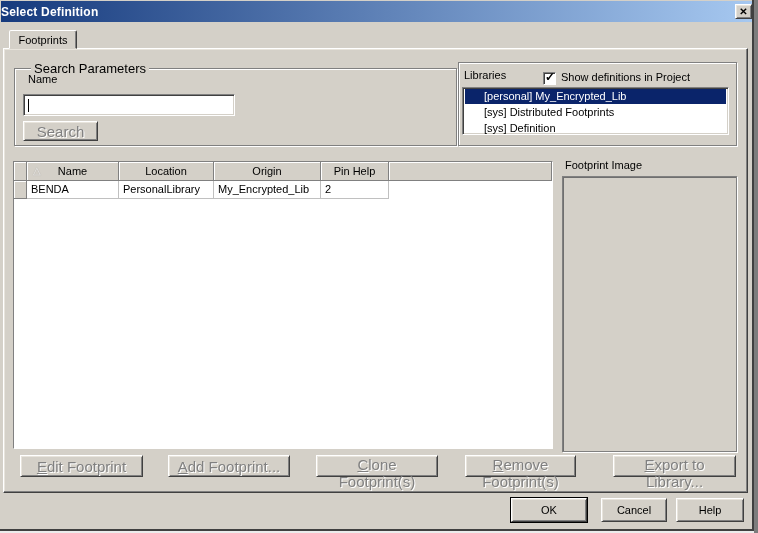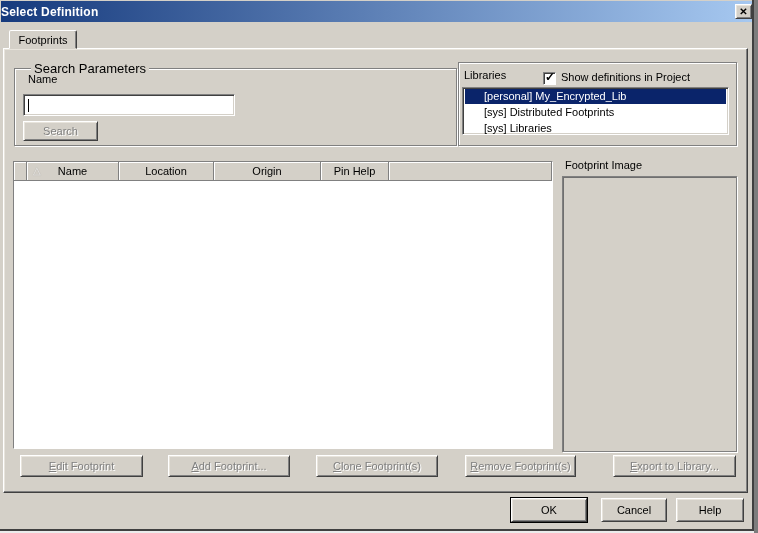--- a/index.html
+++ b/index.html
@@ -16,21 +16,21 @@
     background:linear-gradient(to right,var(--titlebar-start),var(--titlebar-end));
     display:flex; align-items:center;}
   .title-text{color:#fff; font-size:12px; font-weight:bold; padding-left:0; letter-spacing:.2px;}
   .edge-right-dark{left:752px; top:0; width:2px; height:530px; background:#404040;}
   .edge-right-gray{left:754px; top:0; width:4px; height:533px; background:#7d7d7d;}
   .edge-bottom-dark{left:0; top:529px; width:754px; height:2px; background:#404040;}
   .edge-bottom-light{left:0; top:531px; width:754px; height:2px; background:#ececec;}
 
   .btn{background:var(--dialog-bg); border:1px solid; border-color:#ffffff #404040 #404040 #ffffff;
     box-shadow:inset 1px 1px 0 #e8e4dc, inset -1px -1px 0 #808080;
-    font-family:"Liberation Sans",sans-serif; font-size:11px; color:#000; text-align:center; cursor:default;}
+    font-family:"Liberation Sans",sans-serif; font-size:15px; color:#000; text-align:center; cursor:default;}
   .btn .lbl{display:block; text-align:center;}
   .btn-action .lbl::first-letter{text-decoration:underline;}
   .btn.disabled{color:var(--disabled-text); text-shadow:1px 1px 0 #ffffff;}
   .btn-default{box-shadow:0 0 0 1px #000, inset 1px 1px 0 #e8e4dc, inset -1px -1px 0 #808080;}
 
   .close-btn{left:735px; top:4px; width:17px; height:15px; font-size:10px; font-weight:bold; line-height:12px; padding:0;}
 
   .tab{left:9px; top:30px; width:68px; height:19px; background:var(--dialog-bg); z-index:2;
     border:1px solid; border-color:#ffffff #404040 transparent #ffffff;
     box-shadow:inset -1px 0 0 #808080; border-radius:2px 2px 0 0;
@@ -117,40 +117,48 @@
 
   <div class="abs groupbox" style="left:458px; top:62px; width:279px; height:84px;"></div>
   <span class="abs static-label" style="left:464px; top:69px;text-align:right;">Libraries</span>
   <div class="abs checkbox" aria-checked="true">
     <span class="check">✓</span>
   </div>
   <span class="abs static-label" style="left:561px; top:71px;">Show definitions in Project</span>
   <div class="abs sunken listbox">
     <div class="list-item selected">[personal] My_Encrypted_Lib</div>
     <div class="list-item">[sys] Distributed Footprints</div>
-    <div class="list-item">[sys] Libraries</div>
+    <div class="list-item">[sys] Definition</div>
   </div>
 
   <div class="abs sunken grid">
     <div class="grid-row">
       <div class="hcell w-sel"></div>
       <div class="hcell w-name">
         <span class="sort-icon">△</span>
         <span>Name</span>
       </div>
       <div class="hcell w-loc">
         <span>Location</span>
       </div>
       <div class="hcell w-org">
         <span>Origin</span>
       </div>
       <div class="hcell w-pin">
         <span>Pin Help</span>
       </div>
       <div class="hcell w-fill"></div>
+    </div>
+    <div class="grid-row">
+      <div class="dcell selcell w-sel"></div>
+      <div class="dcell w-name">BENDA</div>
+      <div class="dcell w-loc">PersonalLibrary</div>
+      <div class="dcell w-org">My_Encrypted_Lib</div>
+      <div class="dcell w-pin">2</div>
+      <div class="dcell w-fill"></div>
     </div>
     <div class="grid-rest"></div>
   </div>
 
   <span class="abs static-label" style="left:565px; top:159px;">Footprint Image</span>
   <div class="abs fp-box"></div>
 
   <button class="abs btn btn-action disabled action-btn" style="left:20px; width:123px;" aria-disabled="true">
     <span class="lbl">Edit Footprint</span>
   </button>

